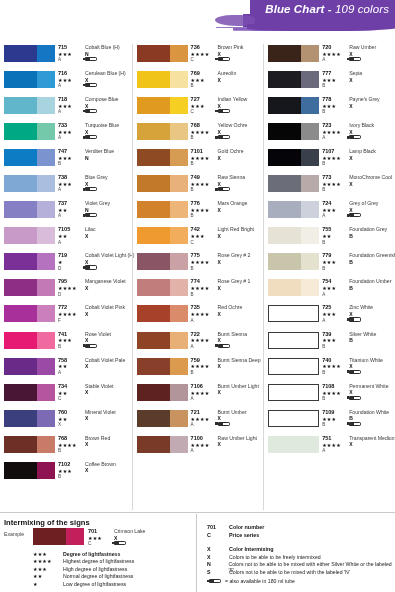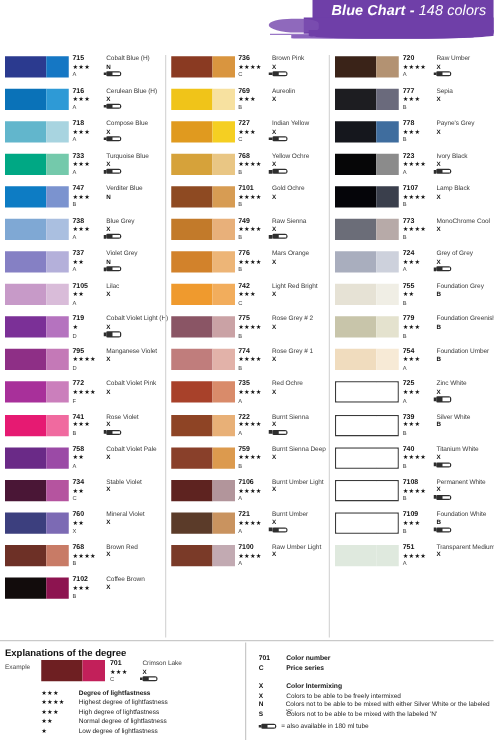--- a/index.html
+++ b/index.html
@@ -176,21 +176,21 @@
 </style>
 </head>
 <body>
 
 <div id="page">
 
   <div class="header-band">
     <div class="paint-blob"></div>
     <div class="paint-smear"></div>
     <div class="header-title">
-      <span>Blue Chart</span><span> - </span><span class="count">148 colors</span>
+      <span>Blue Chart</span><span> - </span><span class="count">109 colors</span>
     </div>
   </div>
 
   <div class="columns" id="columns">
       <div class="col">
         <div class="col-inner">
           <div class="crow">
             <div class="sw-wrap">
               <div class="sw-main" style="background: rgb(43, 58, 143);"></div>
               <div class="sw-tint" style="background: rgb(21, 119, 196);"></div>
@@ -899,21 +899,21 @@
             </div>
           </div>
         </div>
       </div>
     </div>
 
   <div class="divider"></div>
 
   <div class="explain">
     <div class="ex-left">
-      <div class="ex-title">Explanations of the degree</div>
+      <div class="ex-title">Intermixing of the signs</div>
       <div class="ex-example-label">Example</div>
       <div class="ex-swatch-row">
         <div class="ex-swatch">
           <div class="ex-sw-main" id="ex-main" style="background: rgb(110, 31, 34);"></div>
           <div class="ex-sw-tint" id="ex-tint" style="background: rgb(194, 32, 90);"></div>
         </div>
         <div class="ex-info">
           <div class="num">701</div>
           <div class="name">Crimson Lake</div>
           <div class="stars">★★★</div>

